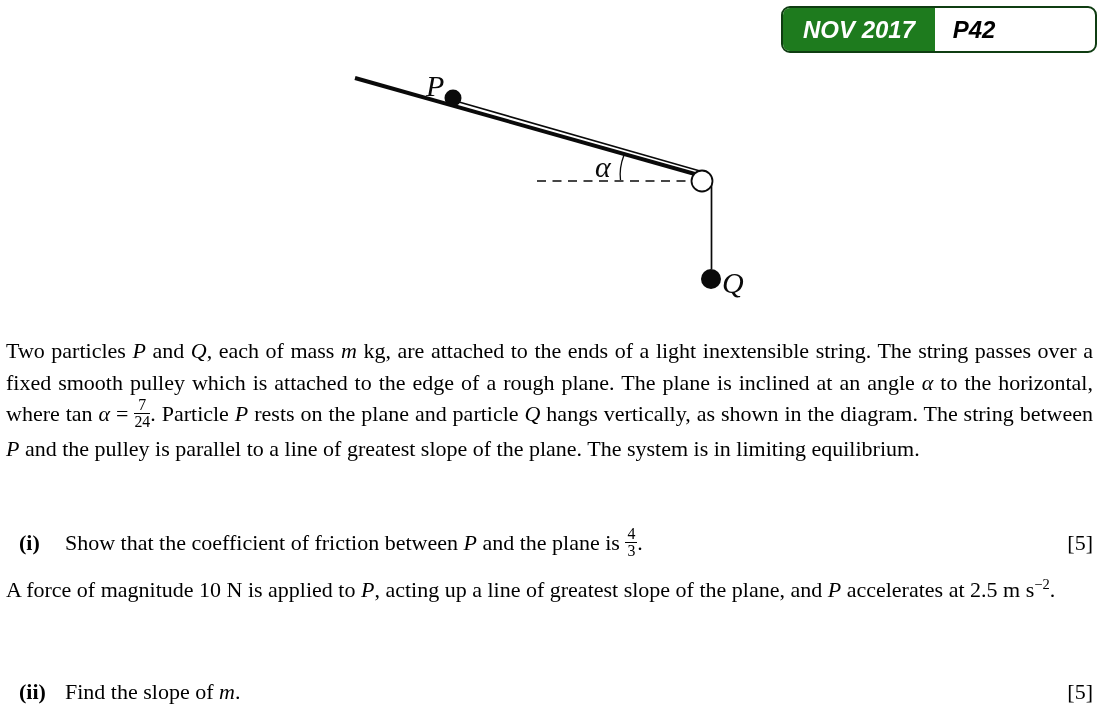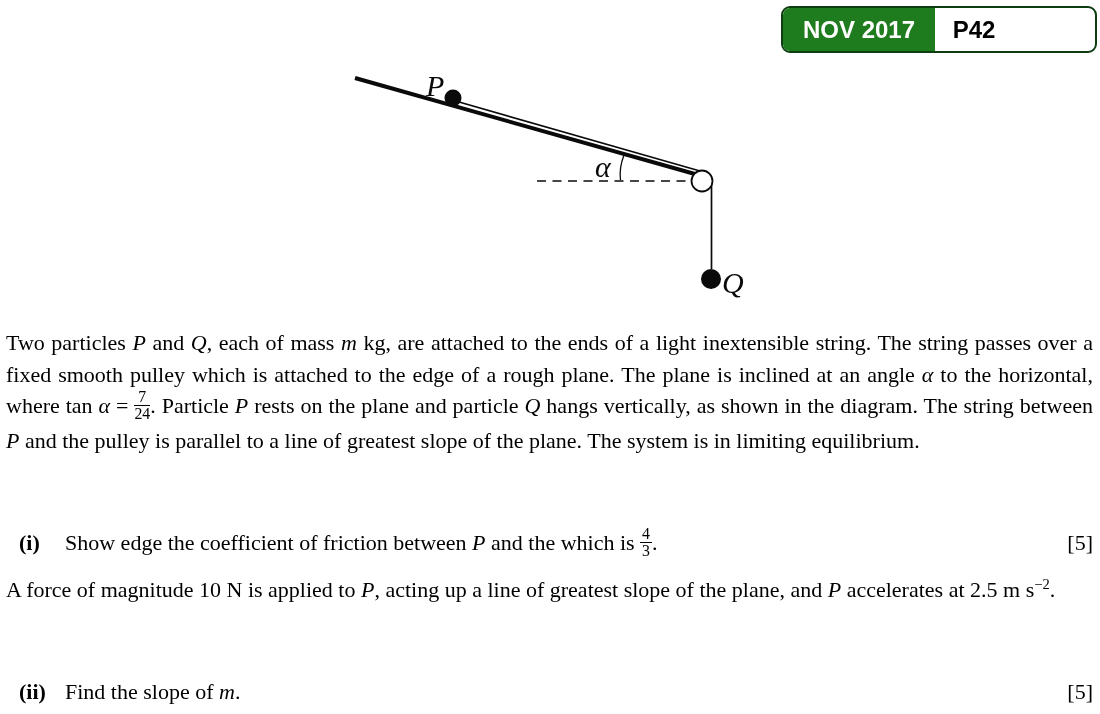--- a/index.html
+++ b/index.html
@@ -8,35 +8,35 @@
     font-family:"Liberation Serif", serif; color:#000; overflow:hidden;
   }
   
   .badge {
     position:absolute; left:781px; top:6px; width:316px; height:47px;
     display:flex; box-sizing:border-box;
     border:2px solid var(--badge-border, #0f3d12);
     border-radius:9px; overflow:hidden;
     font-family:"Liberation Sans", sans-serif; font-weight:700; font-size:24px;
   }
-  .badge .seg { display:flex; align-items:center; justify-content:center; }
+  .badge .seg { display:flex; align-items:center; justify-content:center;font-style:italic; }
   .badge .g { background:var(--green, #1e7b1e); color:#fff; }
   .badge .w { background:#fff; color:#000; }
   .seg-session { flex:0 0 152px; }
   .seg-paper   { flex:0 0 78px; }
   .seg-qnum    { flex:1 1 auto; }
   
   .diagram-svg { position:absolute; left:0; top:0; }
   .dlabel { font-family:"Liberation Serif", serif; font-style:italic; fill:#0a0a0a; }
   
   .para {
     position:absolute; left:6px; right:7px; text-align:justify;
     font-size:22px; line-height:31.5px;
   }
-  #p1 { top:327px; }
+  #p1 { top:335px; }
   #p2 { top:574px; }
   .qitem {
     position:absolute; left:6px; right:7px; display:flex; align-items:baseline;
     font-size:22px; line-height:31.5px;
   }
   #item-i  { top:527px; }
   #item-ii { top:676px; }
   .marker { flex:0 0 46px; padding-left:13px; font-weight:bold; }
   .qtext  { flex:1 1 auto; }
   .marks  { flex:0 0 auto; margin-left:16px; }
@@ -79,21 +79,21 @@
 
     <text x="426" y="96" font-size="30" class="dlabel">P</text>
     <text x="722" y="293" font-size="30" class="dlabel">Q</text>
     <text x="595" y="177" font-size="30" class="dlabel">α</text>
   </svg>
 
   <div class="para" id="p1"><span>Two particles </span><span class="it">P</span><span> and </span><span class="it">Q</span><span>, each of mass </span><span class="it">m</span><span> kg, are attached to the ends of a light inextensible string. The string passes over a fixed smooth pulley which is attached to the edge of a rough plane. The plane is inclined at an angle </span><span class="it">α</span><span> to the horizontal, where tan </span><span class="it">α</span><span> = </span><span class="frac"><span class="num">7</span><span class="den">24</span></span><span>. Particle </span><span class="it">P</span><span> rests on the plane and particle </span><span class="it">Q</span><span> hangs vertically, as shown in the diagram. The string between </span><span class="it">P</span><span> and the pulley is parallel to a line of greatest slope of the plane. The system is in limiting equilibrium.</span></div>
 
   <div class="qitem" id="item-i">
     <span class="marker">(i)</span>
-    <span class="qtext"><span>Show edge the coefficient of friction between </span><span class="it">P</span><span> and the which is </span><span class="frac"><span class="num">4</span><span class="den">3</span></span><span>.</span></span>
+    <span class="qtext"><span>Show that the coefficient of friction between </span><span class="it">P</span><span> and the plane is </span><span class="frac"><span class="num">4</span><span class="den">3</span></span><span>.</span></span>
     <span class="marks">[5]</span>
   </div>
 
   <div class="para" id="p2"><span>A force of magnitude 10 N is applied to </span><span class="it">P</span><span>, acting up a line of greatest slope of the plane, and </span><span class="it">P</span><span> accelerates at 2.5 m s</span><sup class="spr">−2</sup><span>.</span></div>
 
   <div class="qitem" id="item-ii">
     <span class="marker">(ii)</span>
     <span class="qtext"><span>Find the slope of </span><span class="it">m</span><span>.</span></span>
     <span class="marks">[5]</span>
   </div>

